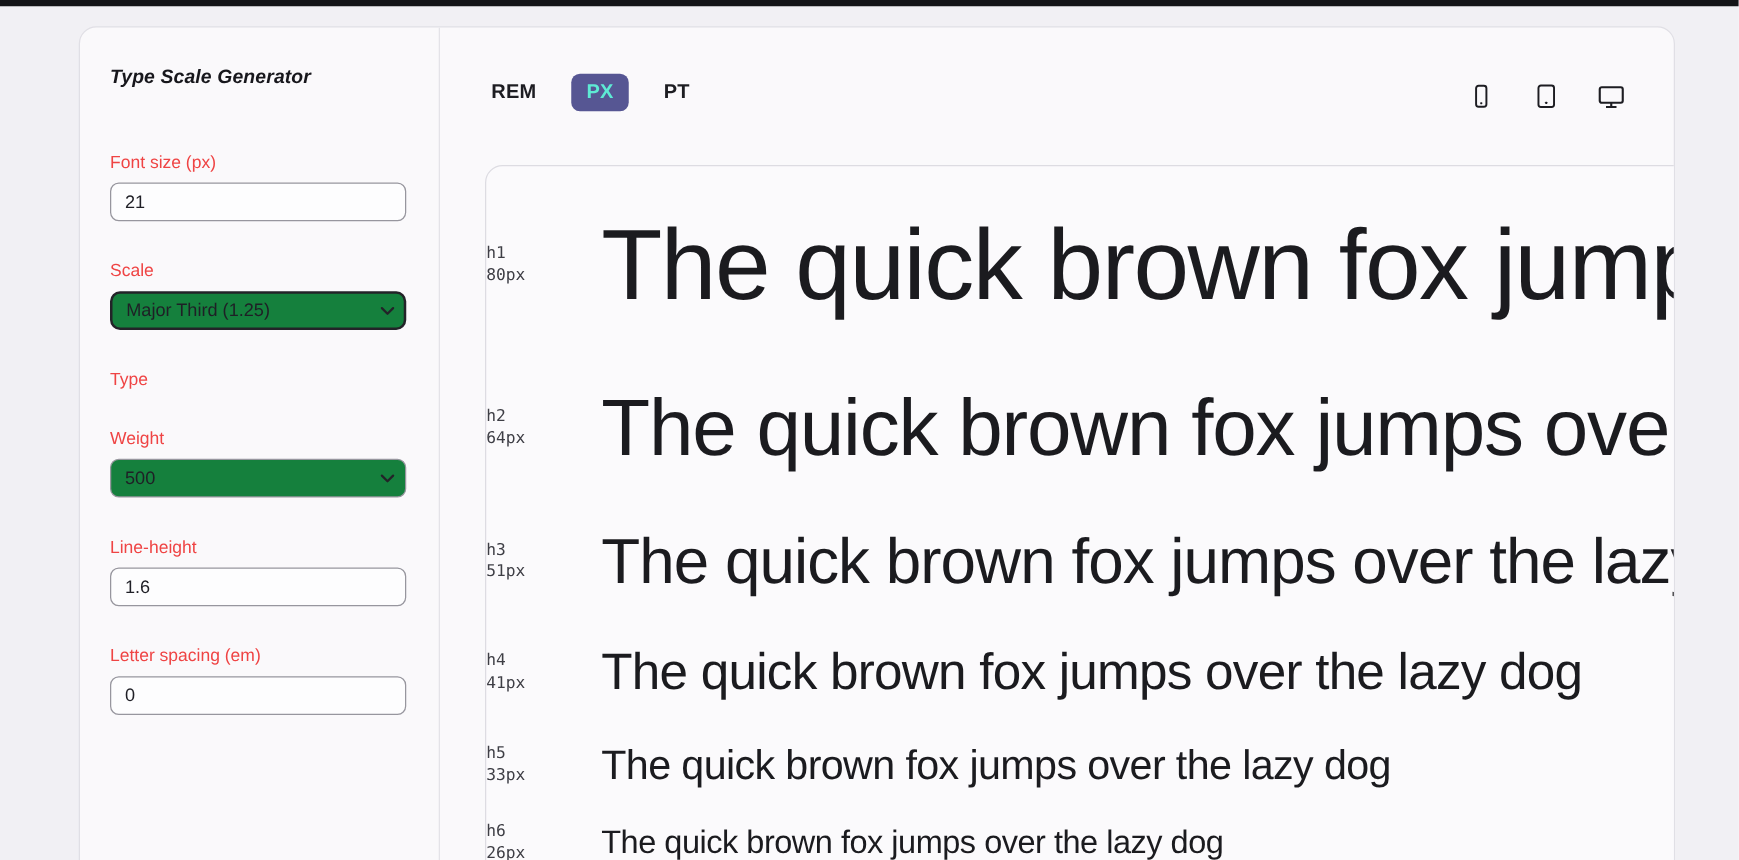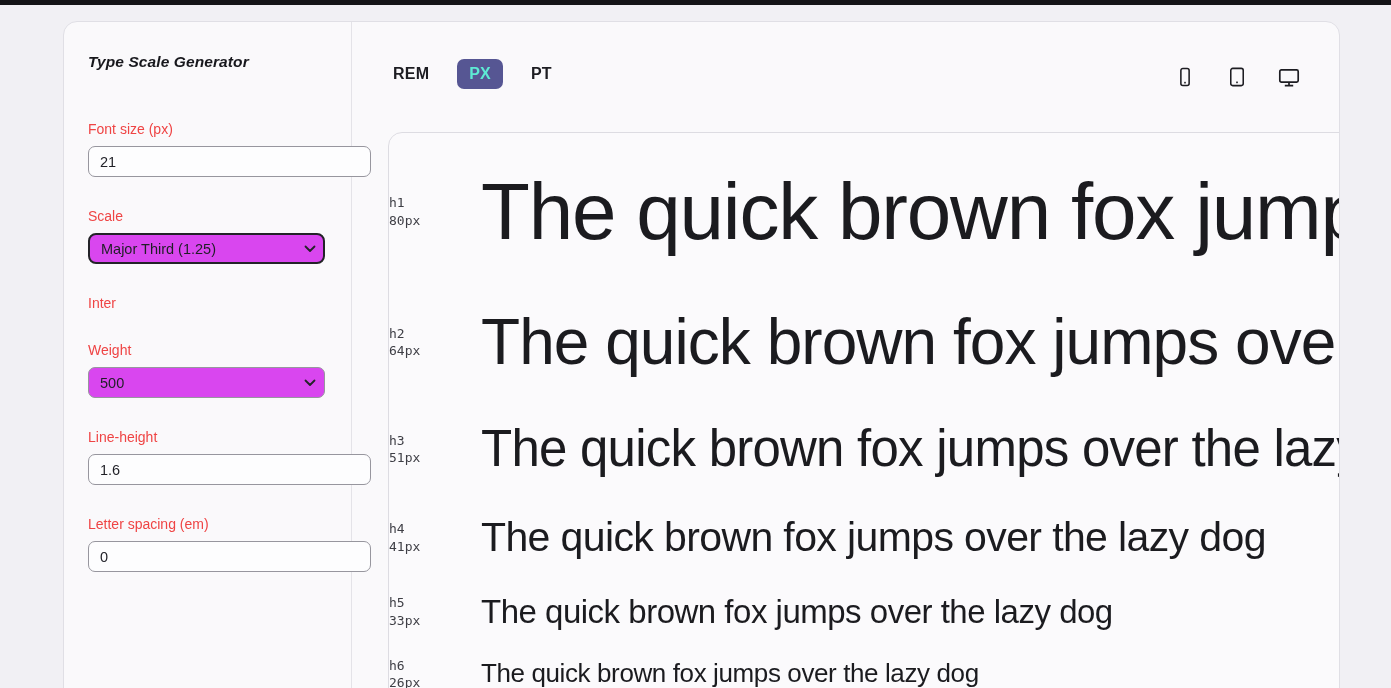--- a/index.html
+++ b/index.html
@@ -34,36 +34,36 @@
     margin-bottom:50px;
     font-style:italic;
   }
   .field-group { margin-bottom:31px; }
   .field-label {
     display:block;
     font-size:14px; color:#ef4444;
     margin-bottom:9px;
   }
   .text-input {
-    width:283px; height:31px;
+    width:237px; height:31px;
     border:1px solid #97969e;
     border-radius:7px;
     background:#fdfdfe;
     font-family:"Liberation Sans", sans-serif;
     font-size:14.5px; color:#1f1f26;
     padding:0 11px;
     display:block;
   }
   .select-wrap { position:relative; width:237px; }
   select {
     -webkit-appearance:none; appearance:none;
     width:237px; height:31px;
     border:1px solid #97969e;
     border-radius:7px;
-    background:#d946ef;
+    background:#15803d;
     font-family:"Liberation Sans", sans-serif;
     font-size:14.5px; color:#1f1f26;
     padding:0 26px 0 11px;
   }
   select.focused {
     border:2px solid #232328;
     border-radius:8px;
     height:31px;
   }
   .chevron {
@@ -150,21 +150,21 @@
         </select>
         <span class="chevron">
           <svg width="12" height="8" viewBox="0 0 12 8">
               <path d="M1.5 1.5 L6 6 L10.5 1.5" fill="none" stroke="#232328" stroke-width="1.8" stroke-linecap="round" stroke-linejoin="round"></path>
             </svg>
         </span>
       </div>
     </div>
 
     <div class="field-group">
-      <label class="field-label">Inter</label>
+      <label class="field-label">Type</label>
     </div>
 
     <div class="field-group">
       <label class="field-label">Weight</label>
       <div class="select-wrap">
         <select>
           <option>500</option>
         </select>
         <span class="chevron">
           <svg width="12" height="8" viewBox="0 0 12 8">

